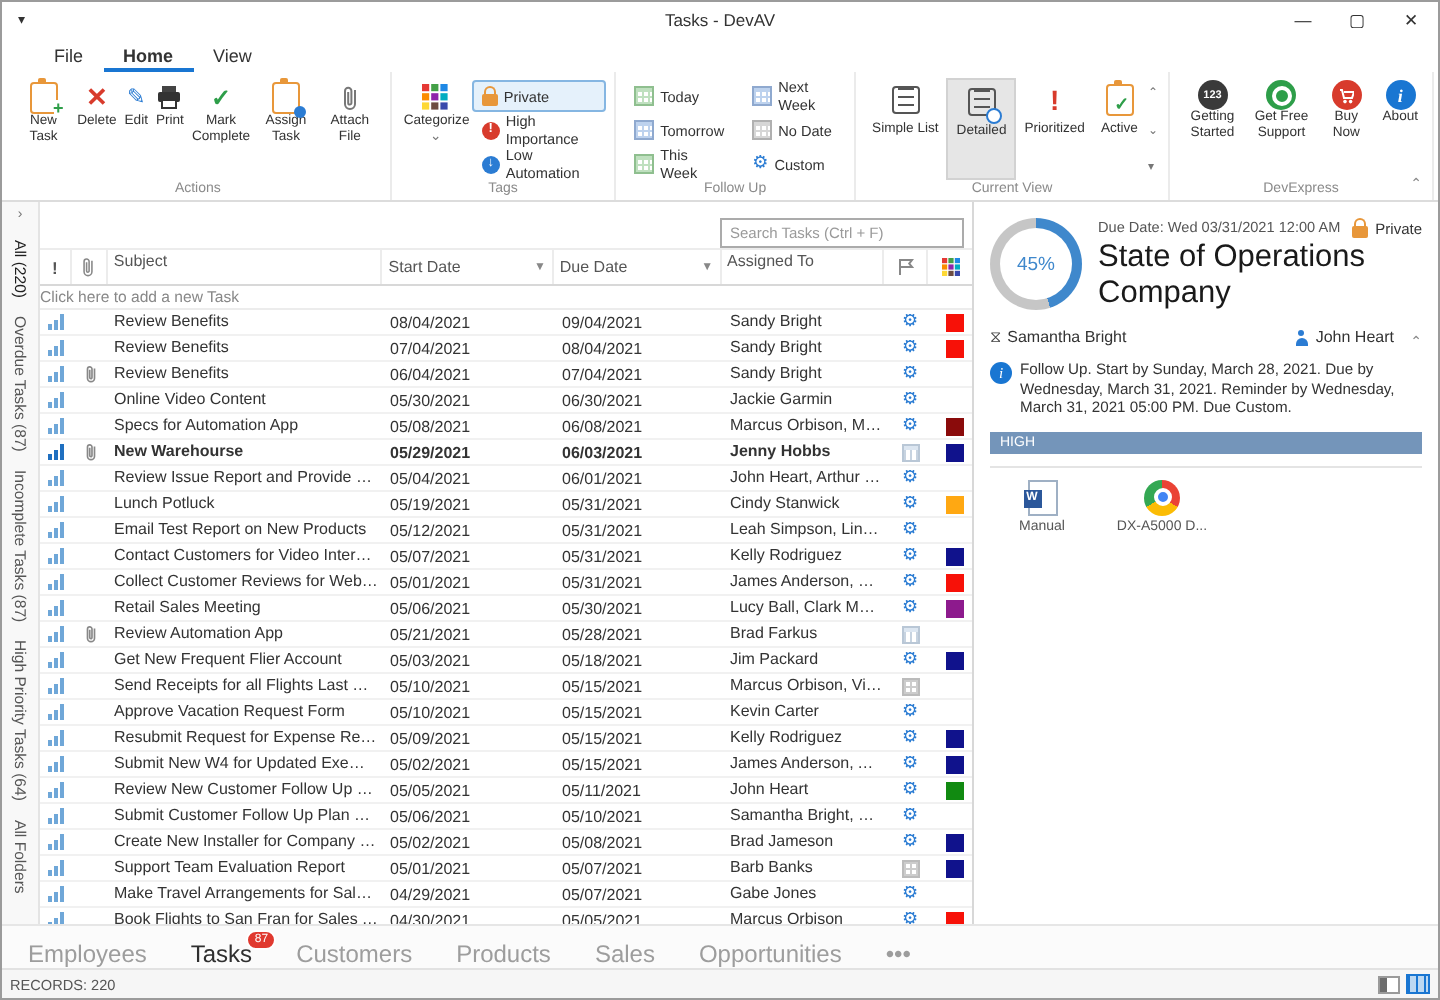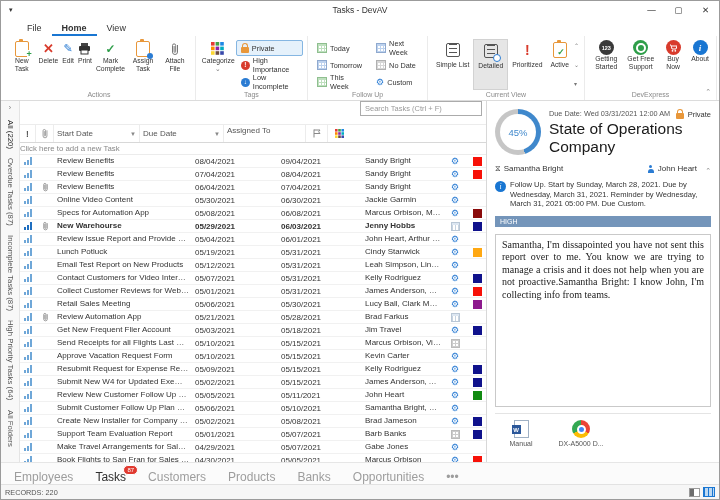--- a/index.html
+++ b/index.html
@@ -65,21 +65,21 @@
   .ribbon-collapse{position:absolute;right:8px;bottom:4px;font-size:7px;color:#888;}
 
   
   .content{flex:1;display:flex;min-height:0;}
   .side{width:18px;background:#f8f8f8;border-right:1px solid #e4e4e4;display:flex;flex-direction:column;align-items:center;padding-top:3px;gap:9px;flex:none;}
   .side-chev{font-size:7px;color:#777;}
   .vtab{writing-mode:vertical-rl;font-size:7.8px;color:#555;white-space:nowrap;}
   .vtab.active{color:#1d1d1d;}
 
   .gridwrap{flex:1;display:flex;flex-direction:column;min-width:0;}
-  .searchstrip{height:23px;display:flex;align-items:flex-start;justify-content:flex-end;padding:0 4px;flex:none;}
+  .searchstrip{height:23px;display:flex;align-items:flex-end;justify-content:flex-end;padding:0 4px;flex:none;}
   .searchstrip input{width:112px;height:13px;border:1px solid #ababab;font-size:7.5px;padding:0 4px;color:#333;font-family:"Liberation Sans",sans-serif;}
   .searchstrip input::placeholder{color:#9a9a9a;}
   .ghead{display:flex;height:17px;border-top:1px solid #ececec;border-bottom:1px solid #d8d8d8;align-items:stretch;font-size:8px;color:#555;flex:none;}
   .hcell{border-right:1px solid #ececec;padding:0 3px;display:flex;align-items:center;gap:2px;box-sizing:border-box;}
   .sortv{font-size:6px;color:#888;margin-left:auto;}
   .hbang{color:#555;font-weight:bold;font-size:8.5px;}
   .addrow{height:11px;font-size:7.8px;color:#888;border-bottom:1px solid #ececec;line-height:11px;flex:none;}
   .grid-rows{flex:1;overflow:hidden;}
   .trow{display:flex;height:12px;align-items:center;border-bottom:1px solid #f1f1f1;font-size:8px;color:#333;}
   .cell{padding:0 3px;overflow:hidden;white-space:nowrap;box-sizing:border-box;flex:none;display:flex;align-items:center;}
@@ -234,21 +234,21 @@
           <div class="sitem selected">
             <span class="lock"></span>
             <span>Private</span>
           </div>
           <div class="sitem">
             <span class="circ red">!</span>
             <span>High Importance</span>
           </div>
           <div class="sitem">
             <span class="circ blue">↓</span>
-            <span>Low Incomplete</span>
+            <span>Low Automation</span>
           </div>
         </div>
       </div>
       <div class="rg-label">Tags</div>
     </div>
 
     <div class="rgroup">
       <div class="rg-content fu-cols">
         <div class="smalls">
           <div class="sitem">
@@ -377,20 +377,21 @@
       </div>
       <div class="ghead">
         <span class="hcell c-pri">
             <span class="hbang">!</span>
           </span>
         <span class="hcell c-clip">
           <svg width="8" height="11" viewBox="0 0 10 14">
               <path d="M7.5 3v7a2.5 2.5 0 0 1-5 0V3.5a1.6 1.6 0 0 1 3.2 0V9.5a.8.8 0 0 1-1.6 0V4" fill="none" stroke="#888" stroke-width="1"></path>
             </svg>
         </span>
+        <span class="hcell c-subj">Subject</span>
         <span class="hcell c-start">
             <span>Start Date</span>
             <span class="sortv">▼</span>
           </span>
         <span class="hcell c-due">
             <span>Due Date</span>
             <span class="sortv">▼</span>
           </span>
         <span class="hcell c-asg">Assigned To</span>
         <span class="hcell c-flag">
@@ -681,21 +682,21 @@
               <svg class="pri-svg" width="9" height="8" viewBox="0 0 9 8">
                 <rect y="5" width="2" height="3" fill="#6fa7d8"></rect>
                 <rect x="3" y="3" width="2" height="5" fill="#6fa7d8"></rect>
                 <rect x="6" width="2" height="8" fill="#6fa7d8"></rect>
               </svg>
             </span>
             <span class="cell c-clip"></span>
             <span class="cell c-subj">Get New Frequent Flier Account</span>
             <span class="cell c-start">05/03/2021</span>
             <span class="cell c-due">05/18/2021</span>
-            <span class="cell c-asg">Jim Travel</span>
+            <span class="cell c-asg">Jim Packard</span>
             <span class="cell c-flag">
               <span class="gearglyph">⚙</span>
             </span>
             <span class="cell c-color">
               <span class="swatch" style="background:#10128c"></span>
             </span>
           </div>
           <div class="trow">
             <span class="cell c-pri">
               <svg class="pri-svg" width="9" height="8" viewBox="0 0 9 8">
@@ -914,40 +915,39 @@
           <span class="person-ic"></span>
           <span>John Heart</span>
         </span>
       </div>
       <span class="d-chev">⌃</span>
       <div class="d-info">
         <span class="info-ic">i</span>
         <span>Follow Up. Start by Sunday, March 28, 2021. Due by Wednesday, March 31, 2021. Reminder by Wednesday, March 31, 2021 05:00 PM. Due Custom.</span>
       </div>
       <div class="d-high">HIGH</div>
-      <div class="d-msg">Samantha, I'm dissapointed you have not sent this report over to me. You know we are trying to manage a crisis and it does not help when you are not proactive.Samantha Bright: I know John, I'm collecting info from teams.</div>
       <div class="d-att">
           <div class="att">
             <span class="doc-ic"></span>
             <span>Manual</span>
           </div>
           <div class="att">
             <span class="web-ic"></span>
             <span>DX-A5000 D...</span>
           </div>
         </div>
     </div>
   </div>
 
   <div class="bottomnav">
       <span class="bn-item">Employees</span>
       <span class="bn-item active">Tasks<span class="badge">87</span></span>
       <span class="bn-item">Customers</span>
       <span class="bn-item">Products</span>
-      <span class="bn-item">Banks</span>
+      <span class="bn-item">Sales</span>
       <span class="bn-item">Opportunities</span>
       <span class="bn-item">•••</span>
     </div>
 
   <div class="statusbar">
     <span>RECORDS: 220</span>
     <span class="sb-right">
       <span class="sb-ic1"></span>
       <span class="sb-ic2"></span>
     </span>

